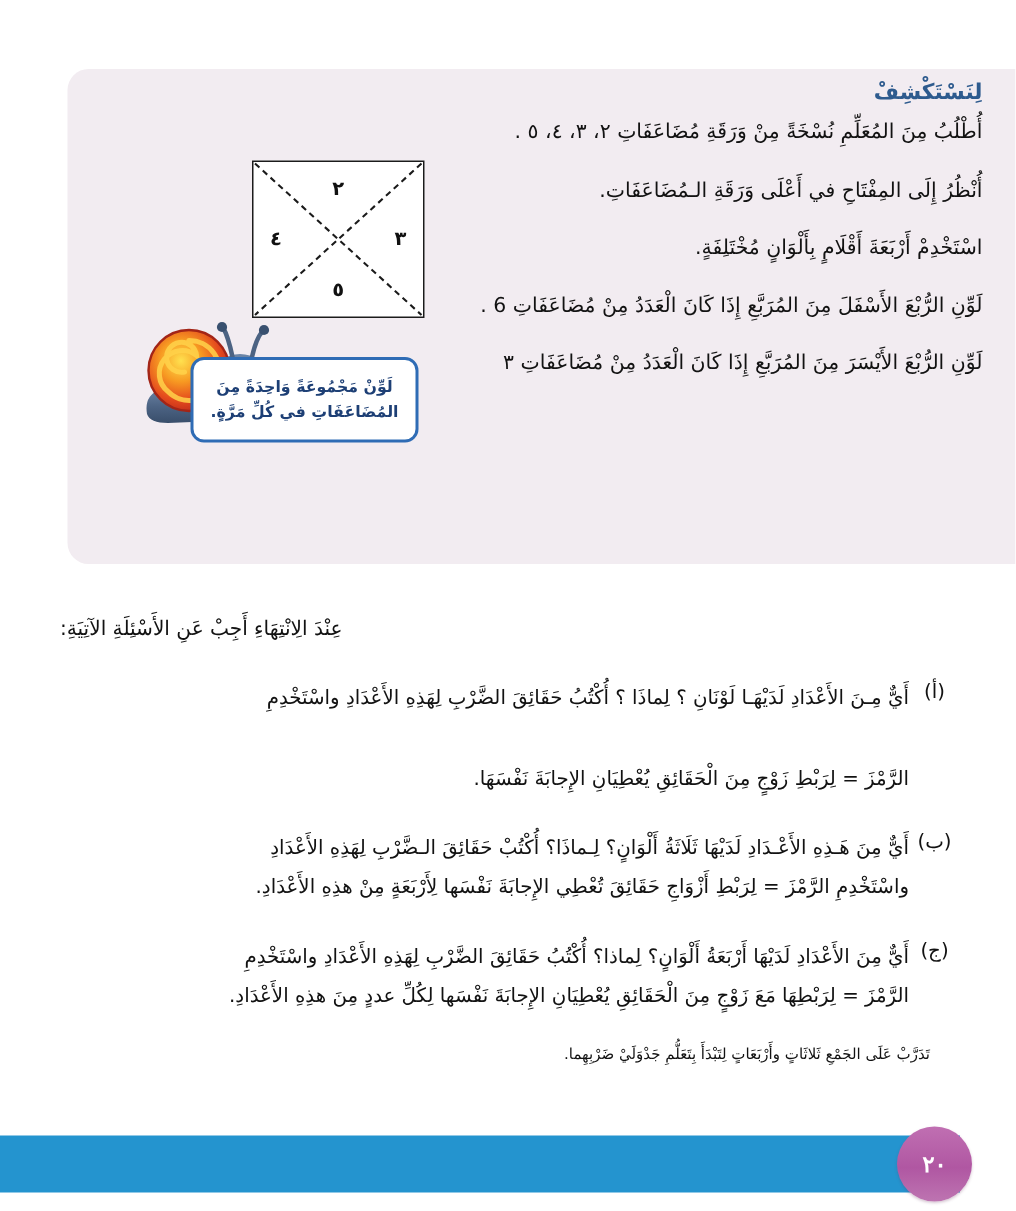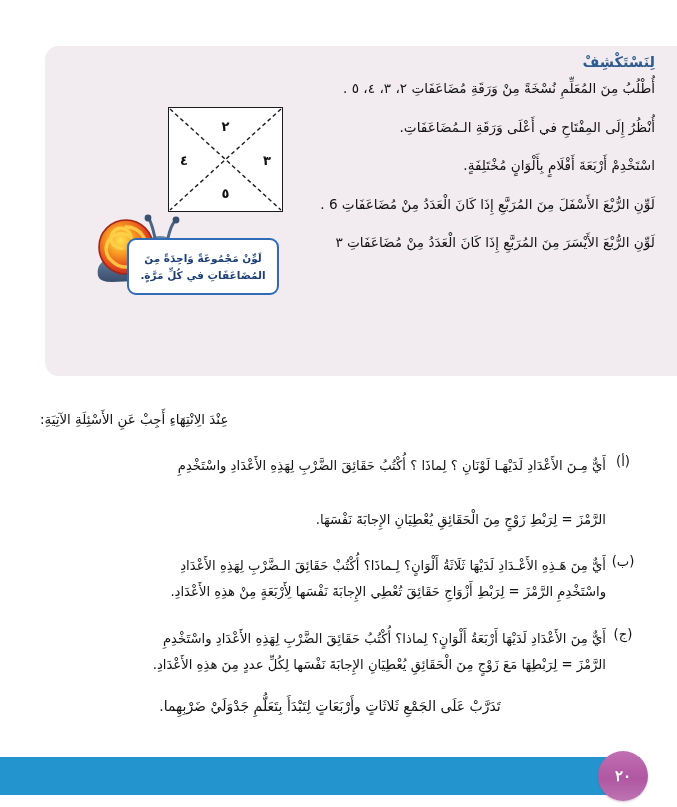--- a/index.html
+++ b/index.html
@@ -152,23 +152,22 @@
     font-size: 13.2px;
     line-height: 1.95;
     text-align: justify;
     text-align-last: right;
   }
   .q-body .row2 { display: block; text-align: left; direction: rtl; }
   .q-body .row2.center-ish { text-align: center; margin-top: 28px; }
 
   .practice-line {
     margin-top: 6px;
-    text-align: center;
-    color: #121212;
-    font-size: 14px;
+    color: #121212;
+    font-size: 10px;
     padding-right: 20px;
   }
 
   
   .footer-bar {
     position: absolute;
     left: 0; bottom: 12px;
     width: 640px; height: 38px;
     background: #2494cf;
   }

